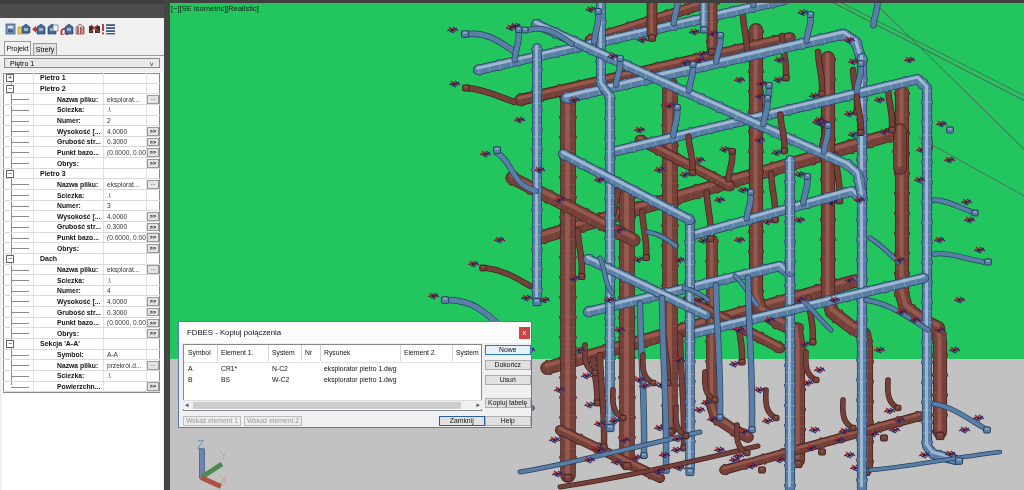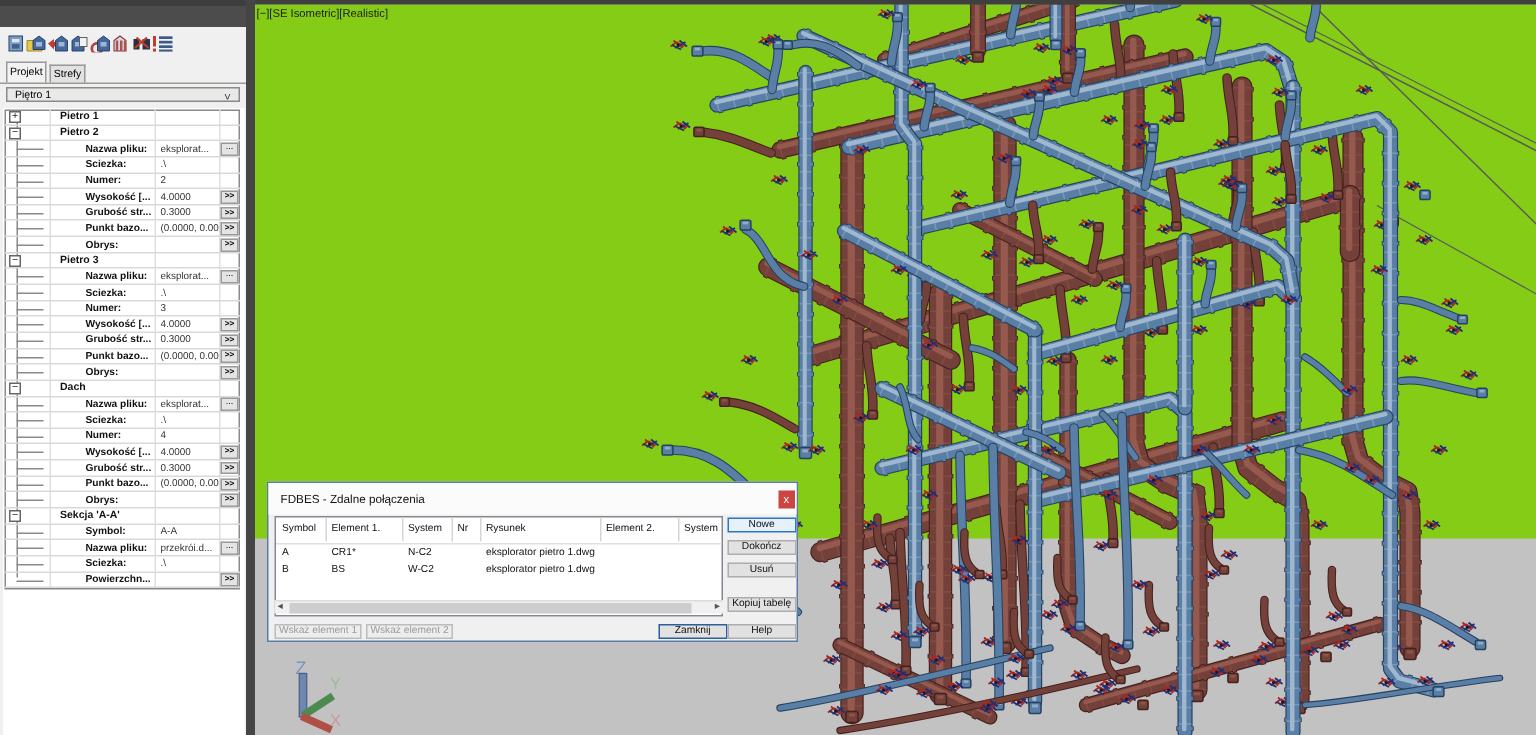--- a/index.html
+++ b/index.html
@@ -1,15 +1,15 @@
 <!DOCTYPE html>
 <html><head><meta charset="utf-8"><style>
 *{margin:0;padding:0;box-sizing:border-box}
 html,body{width:1024px;height:490px;overflow:hidden;font-family:"Liberation Sans",sans-serif;background:#c2c2c2}
-#canvas{position:absolute;left:169px;top:3px;width:855px;height:356px;background:#84cc16}
+#canvas{position:absolute;left:169px;top:3px;width:855px;height:356px;background:#22c55e}
 #topedge{position:absolute;left:164px;top:0;width:860px;height:3px;background:#3f3f3f}
 #panel{position:absolute;left:0;top:0;width:164px;height:490px;background:#f0f0f0}
 #paneltop{position:absolute;left:0;top:0;width:164px;height:18px;background:#4c4c4c;border-top:4px solid #3e3e3e}
 #sep{position:absolute;left:164px;top:0;width:5.5px;height:490px;background:#454545}
 #panel .tabs{position:absolute;left:0;top:41px;width:164px;height:14px}
 .tab1{position:absolute;left:4px;top:0;width:27px;height:14px;background:#f2f2f2;border:1px solid #9a9a9a;border-bottom:none;font-size:7px;text-align:center;line-height:13px}
 .tab2{position:absolute;left:33px;top:1.5px;width:24px;height:12.5px;background:#e2e2e2;border:1px solid #9a9a9a;border-bottom:none;font-size:7px;text-align:center;line-height:12px}
 .tabline{position:absolute;left:0;top:55px;width:164px;height:1px;background:#9a9a9a}
 #combo{position:absolute;left:4px;top:57.5px;width:156px;height:10.5px;background:#e9e9e7;border:1px solid #8a8a8a;font-size:7px;line-height:9px;padding-left:5px}
 #combo .chev{position:absolute;right:5px;top:1px;font-size:8px;color:#444}
@@ -1528,21 +1528,21 @@
 <div class="trow" style="top:381.56px">
 <div class="stub"></div>
 <div class="lbl">Powierzchn...</div>
 <div class="val"></div>
 <div class="btng">&gt;&gt;</div>
 </div>
 </div>
 <div id="sep"></div>
 <div id="dlg">
   <div class="titlebar"></div>
-  <div class="title">FDBES - Zdalne połączenia</div>
+  <div class="title">FDBES - Kopiuj połączenia</div>
   <div class="close">x</div>
   <div id="dtable">
     <span class="hdr" style="left:4px">Symbol</span>
     <span class="hdr" style="left:37px">Element 1.</span>
     <span class="hdr" style="left:88px">System</span>
     <span class="hdr" style="left:121px">Nr</span>
     <span class="hdr" style="left:140px">Rysunek</span>
     <span class="hdr" style="left:220px">Element 2.</span>
     <span class="hdr" style="left:272px">System</span>
     <div class="vline" style="left:33px"></div>

